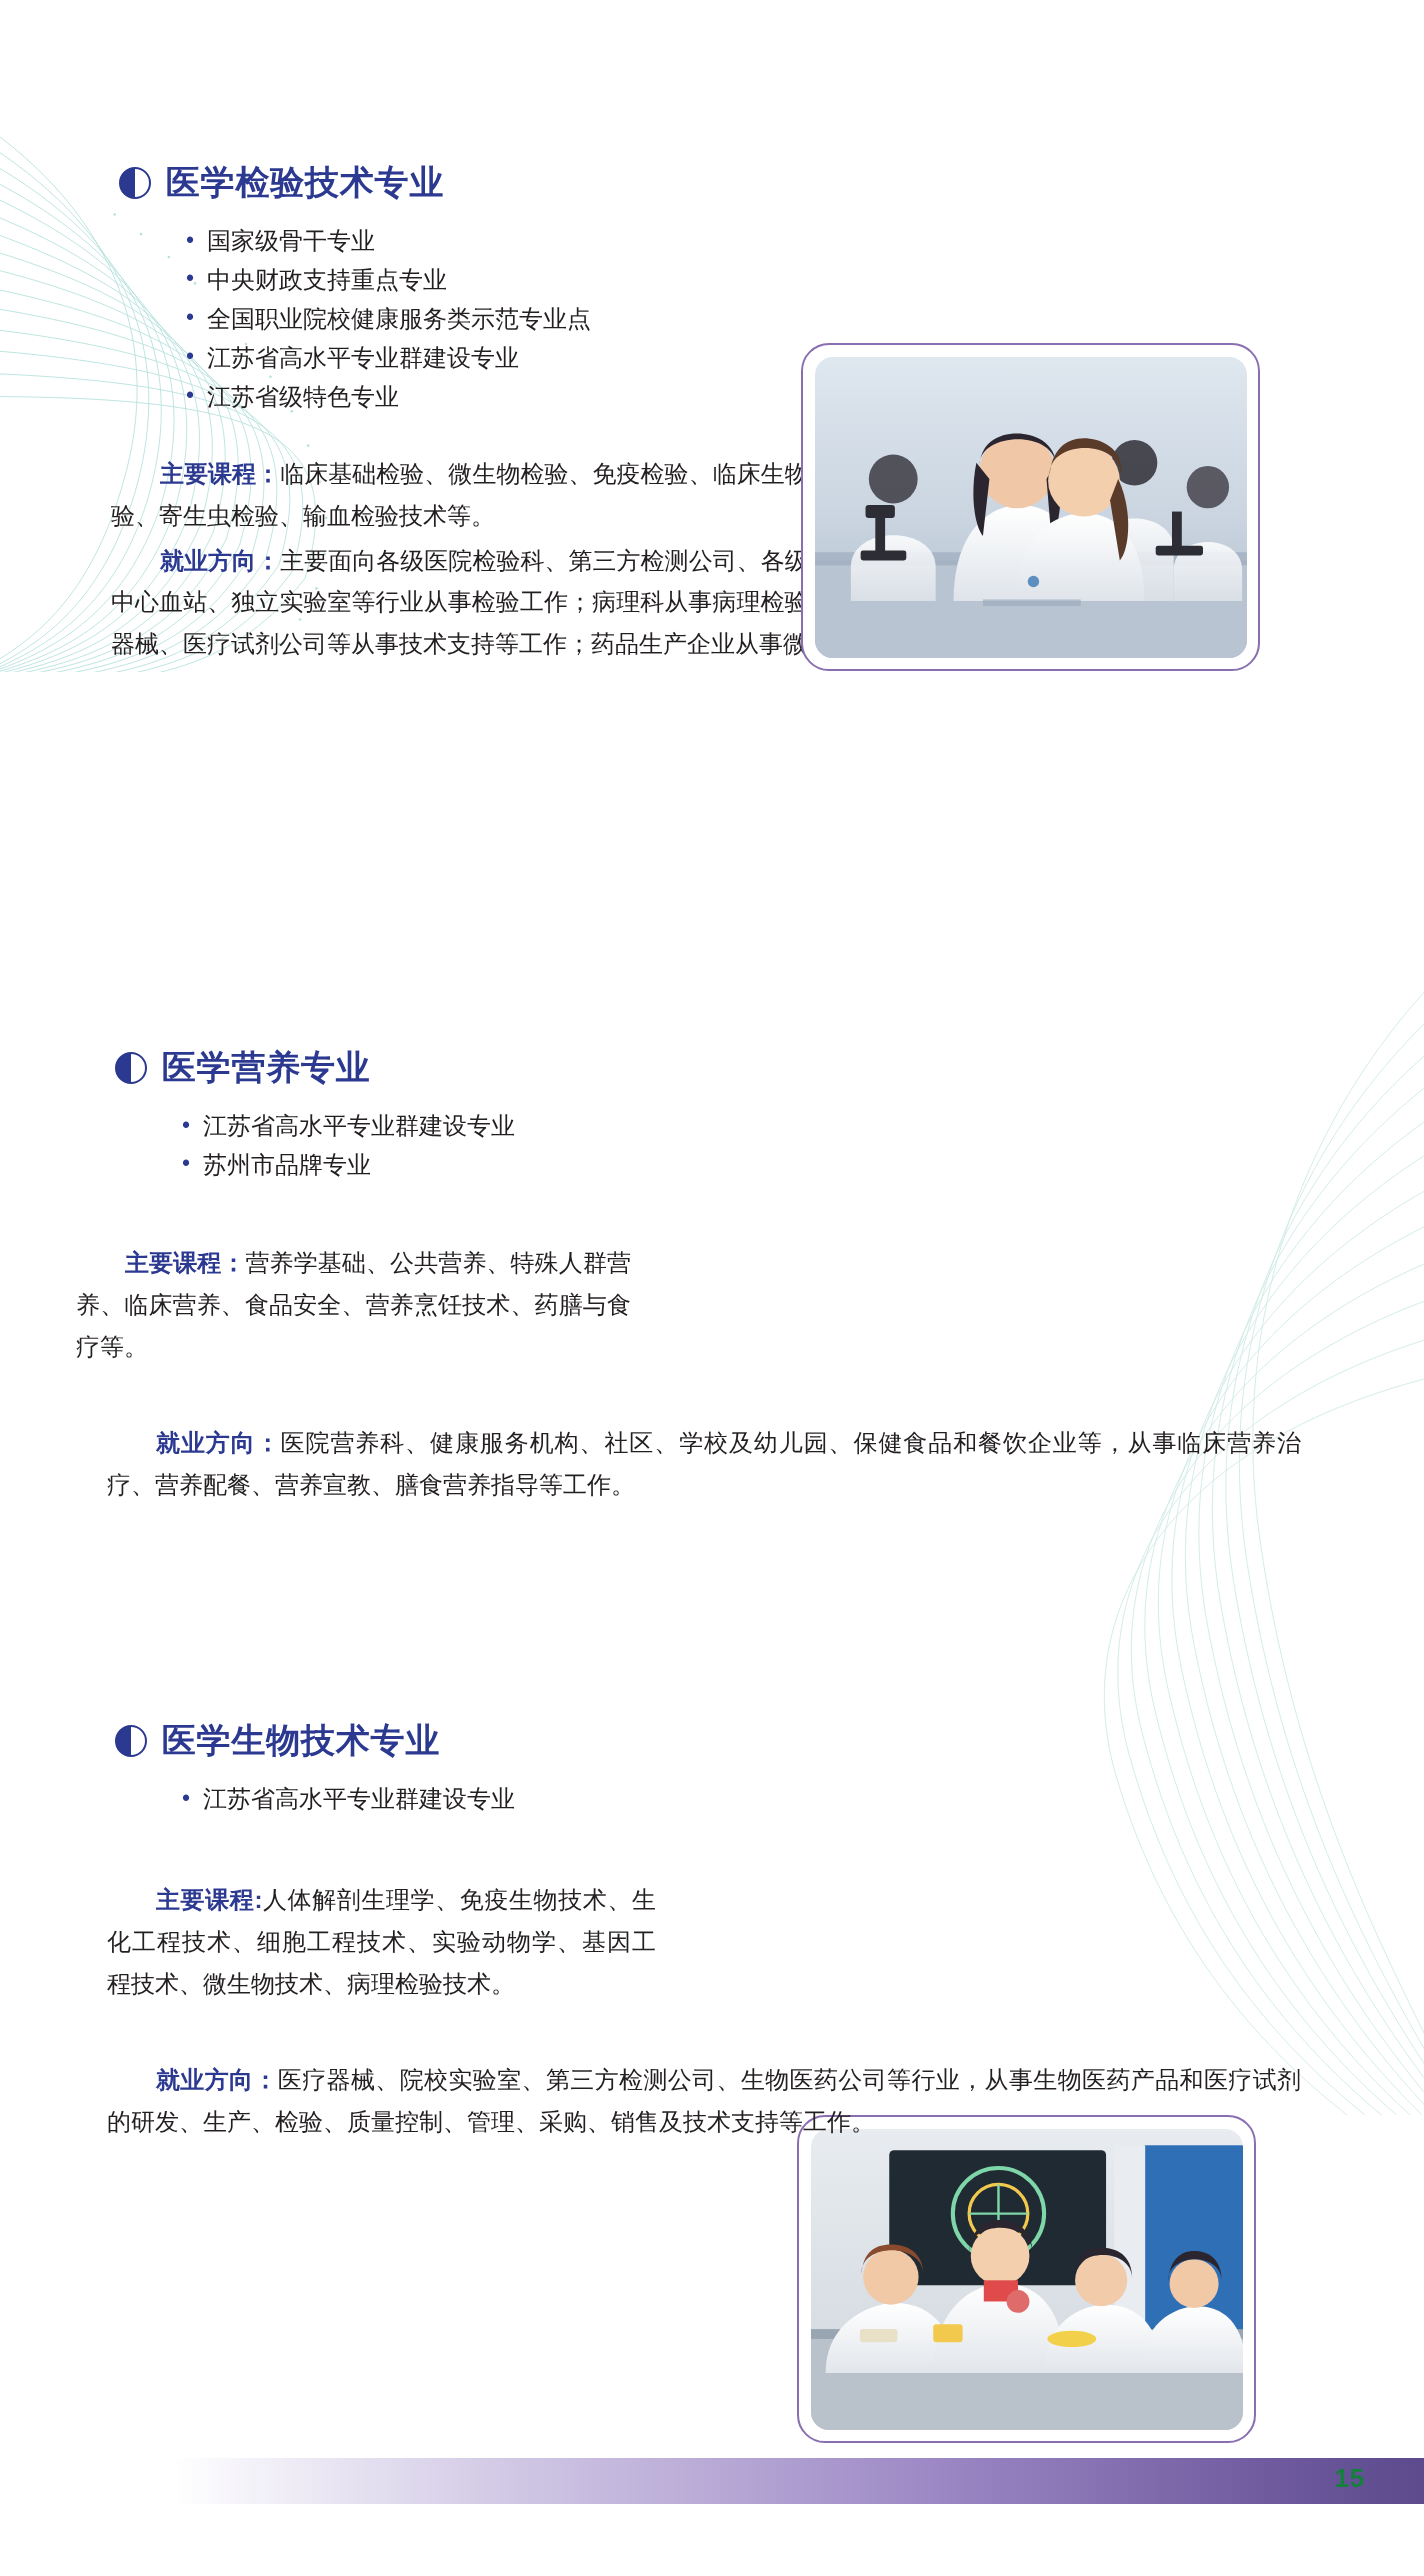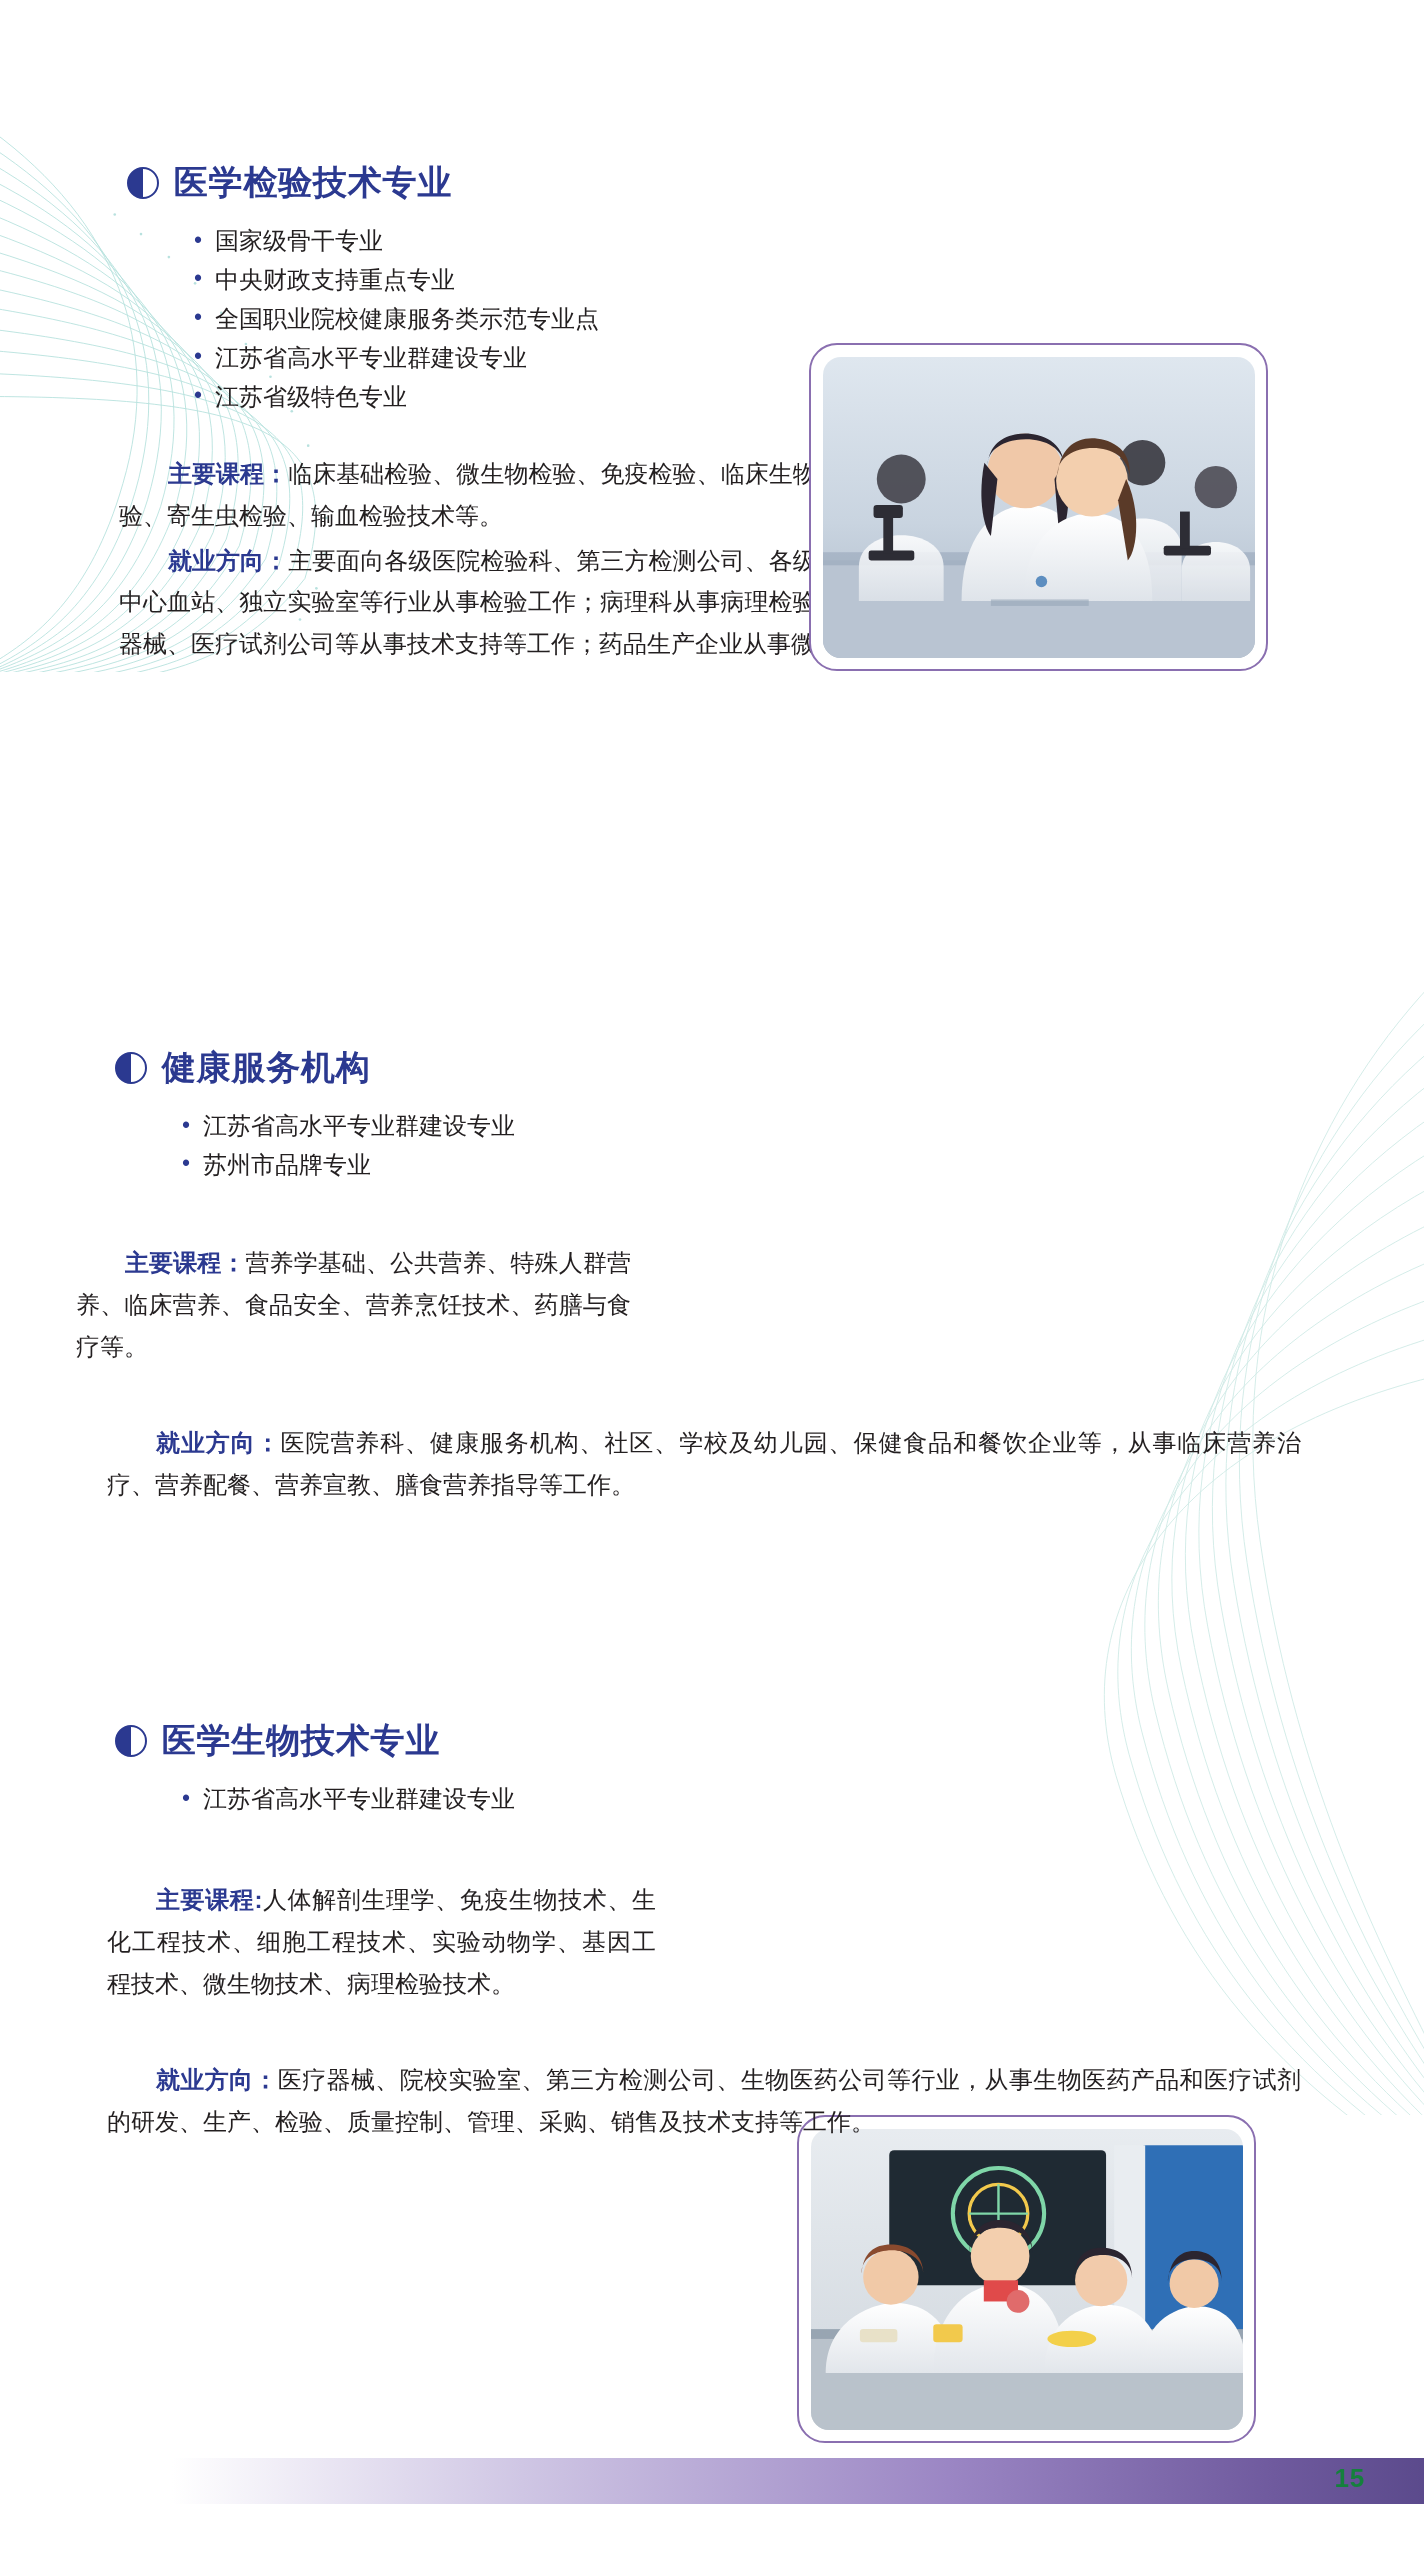--- a/index.html
+++ b/index.html
@@ -44,21 +44,21 @@
   
   .content {
     position: relative;
     z-index: 2;
   }
 
   .section {
     position: relative;
   }
 
-  .sec-1 { position: absolute; left: 12px; top: 164px; width: 1144px; }
+  .sec-1 { position: absolute; left: 4px; top: 164px; width: 1144px; }
   .sec-2 { position: absolute; left: 0; top: 1049px; width: 1424px; }
   .sec-3 { position: absolute; left: 0; top: 1722px; width: 1424px; }
 
   .heading-row {
     display: flex;
     align-items: center;
     gap: 14.8px;
     padding-left: 115px;
   }
   .heading-bullet {
@@ -312,21 +312,21 @@
             <rect x="206" y="298" width="120" height="8" fill="#96a6b8" opacity="0.6"></rect>
             <circle cx="268" cy="276" r="7" fill="#2f6fb0" opacity="0.75"></circle>
           </svg>
         </div>
       </div>
     </div>
 
     <div class="section sec-2">
       <div class="heading-row">
         <span class="heading-bullet"></span>
-        <span class="heading-text">健康服务机构</span>
+        <span class="heading-text">医学营养专业</span>
       </div>
 
       <ul class="feature-list">
         <li>江苏省高水平专业群建设专业</li>
         <li>苏州市品牌专业</li>
       </ul>
 
       <div class="textblock-2-narrow">
         <p class="para indent">
           <span class="lbl">主要课程：</span><span>营养学基础、公共营养、特殊人群营养、临床营养、食品安全、营养烹饪技术、药膳与食疗等。</span>

